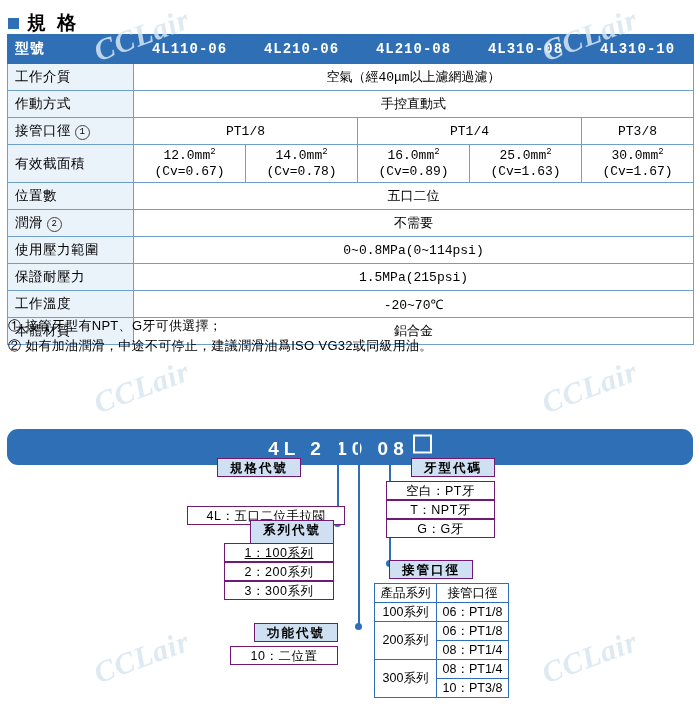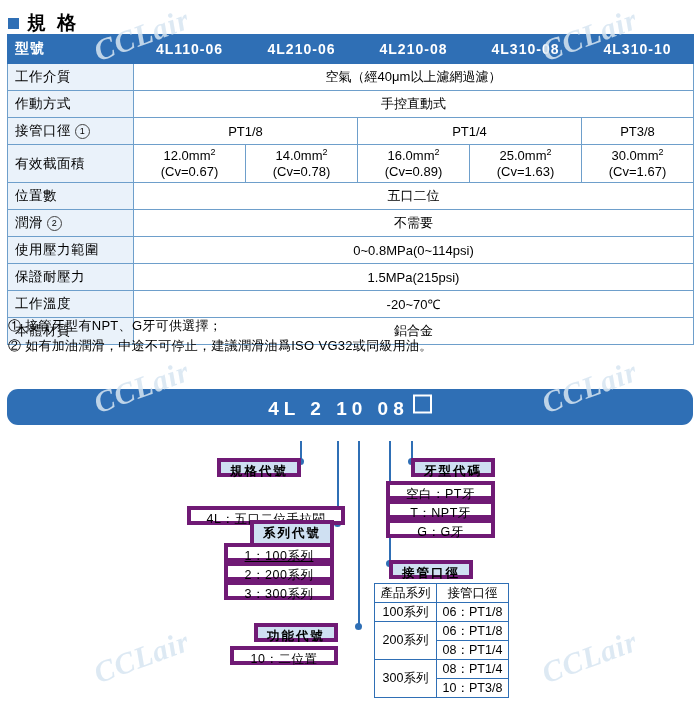--- a/index.html
+++ b/index.html
@@ -59,20 +59,21 @@
     table-layout: fixed;
     font-size: 13px;
   }
   table.spec td {
     border: 1px solid #6e9fcb;
     text-align: center;
     vertical-align: middle;
     padding: 2px 1px;
     height: 22px;
     background: #ffffff;
+    font-family: Liberation Mono, monospace;
   }
   table.spec tr.hdr td {
     background: #2f6fb5;
     color: #ffffff;
     font-weight: bold;
     font-size: 14px;
     height: 24px;
     letter-spacing: 1px;
     border: 1px solid #2f6fb5;
   }
@@ -129,21 +130,21 @@
     display: inline-block;
     width: 15px;
     height: 15px;
     border: 2px solid #ffffff;
     vertical-align: 1px;
     margin-left: 4px;
   }
 
   .cbox {
     position: absolute;
-    border: 4px solid #701a75;
+    border: 1px solid #701a75;
     background: #ffffff;
     font-size: 12.5px;
     text-align: center;
     box-sizing: border-box;
     line-height: 17px;
     letter-spacing: 0.5px;
   }
   .cbox.blue {
     background: #cfe0f2;
     font-weight: bold;
@@ -287,21 +288,21 @@
       </tbody>
     </table>
   </div>
 
   <div class="notes" style="position:absolute; left:8px; top:316px; width:680px;">
     <div>① 接管牙型有NPT、G牙可供選擇；</div>
     <div>② 如有加油潤滑，中途不可停止，建議潤滑油爲ISO VG32或同級用油。</div>
   </div>
 
 
-  <div class="order-bar" style="position:absolute; left:7px; top:389px;border-radius:11px;">
+  <div class="order-bar" style="position:absolute; left:7px; top:429px;border-radius:11px;">
     <div class="order-code">
       <span>4L 2 10 08</span><span class="box"></span>
     </div>
   </div>
 
   <div class="cline" style="left:300px; top:441px; width:1.5px; height:20px;"></div>
   <div class="dot" style="left:296.5px; top:458px;"></div>
 
   <div class="cline" style="left:337px; top:441px; width:1.5px; height:82px;"></div>
   <div class="dot" style="left:333.5px; top:520px;"></div>

